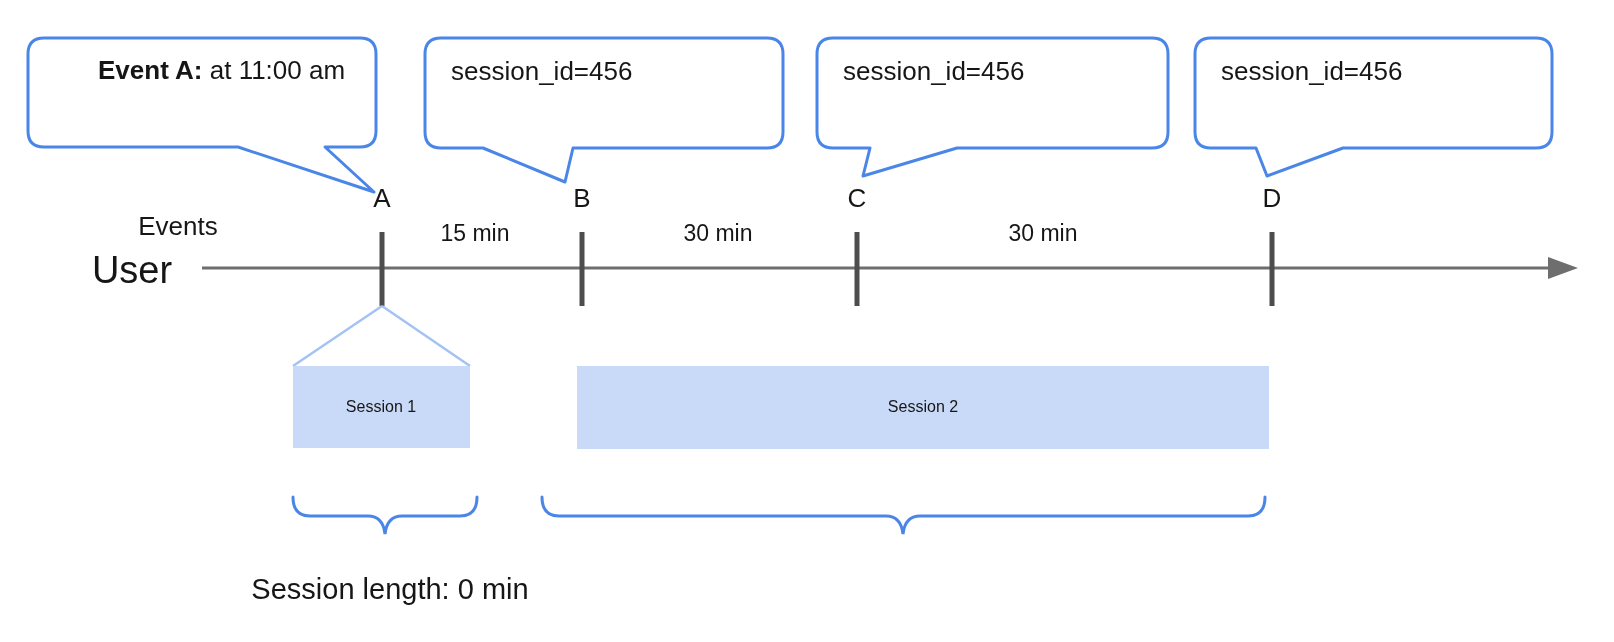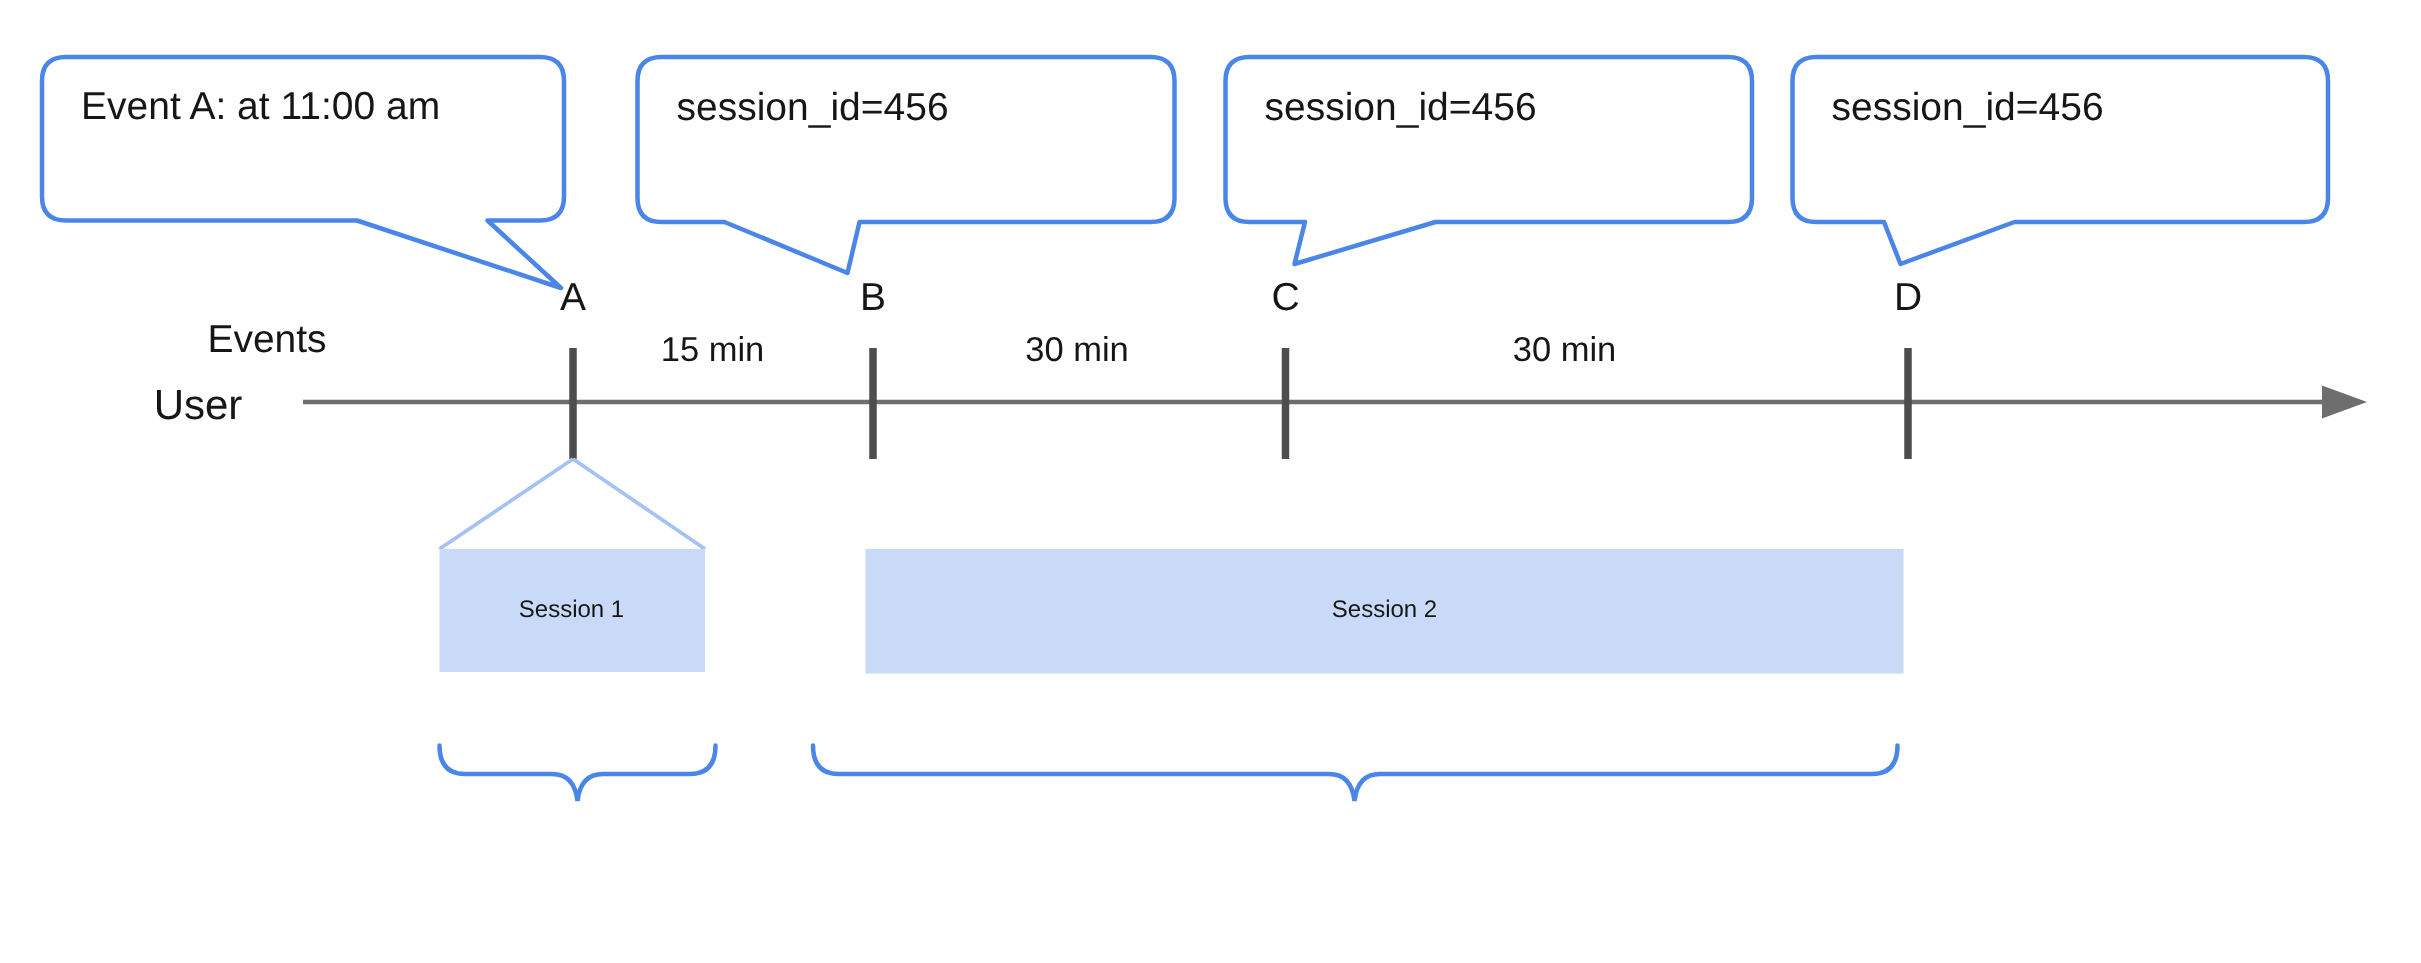--- a/index.html
+++ b/index.html
@@ -1,26 +1,26 @@
 <!DOCTYPE html>
 <html><head>
 <meta charset="utf-8">
 <style>
   html,body{margin:0;padding:0;background:#ffffff;}
   body{font-family:"Liberation Sans", sans-serif;color:#111;}
   .canvas{position:relative;width:1614px;height:642px;background:#fff;overflow:hidden;}
   .canvas svg{position:absolute;left:0;top:0;}
   .txt{position:absolute;white-space:nowrap;color:#161616;}
   .callout-text{position:absolute;font-size:26px;line-height:37px;color:#161616;}
-  .callout-text .b{font-weight:normal;}
+  .callout-text .b{font-weight:bold;margin-left:44px;}
   .center{transform:translate(-50%,-50%);text-align:center;}
   .evt-letter{font-size:26px;}
   .interval{font-size:23px;}
   .axis-caption{font-size:26px;}
-  .user-caption{font-size:28px;}
+  .user-caption{font-size:38px;}
   .session-label{font-size:16px;}
   .length-label{font-size:29px;}
 </style>
 </head>
 <body>
 
 <div class="canvas">
 
   <svg width="1614" height="642" viewBox="0 0 1614 642">
 
@@ -73,14 +73,15 @@
   <div class="txt evt-letter center" style="left:857px;top:198px;">C</div>
   <div class="txt evt-letter center" style="left:1272px;top:198px;">D</div>
 
   <div class="txt interval center" style="left:475px;top:233px;">15 min</div>
   <div class="txt interval center" style="left:718px;top:233px;">30 min</div>
   <div class="txt interval center" style="left:1043px;top:233px;">30 min</div>
 
   <div class="txt session-label center" style="left:381px;top:407px;">Session 1</div>
   <div class="txt session-label center" style="left:923px;top:407px;">Session 2</div>
 
+  <div class="txt length-label center" style="left:390px;top:589px;">Session length: 0 min</div>
 
 </div>
 
 </body></html>

